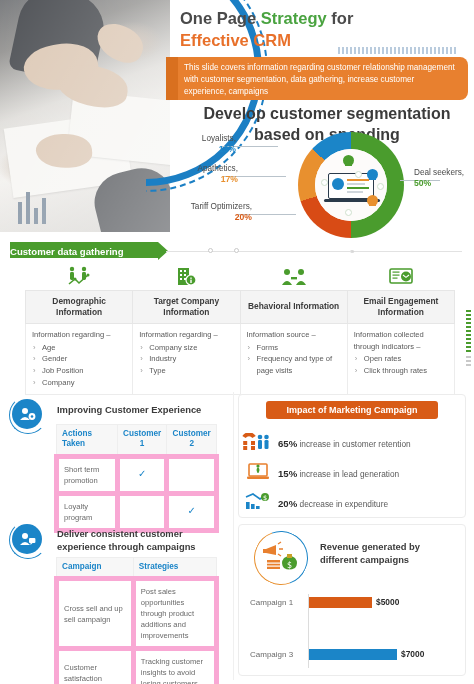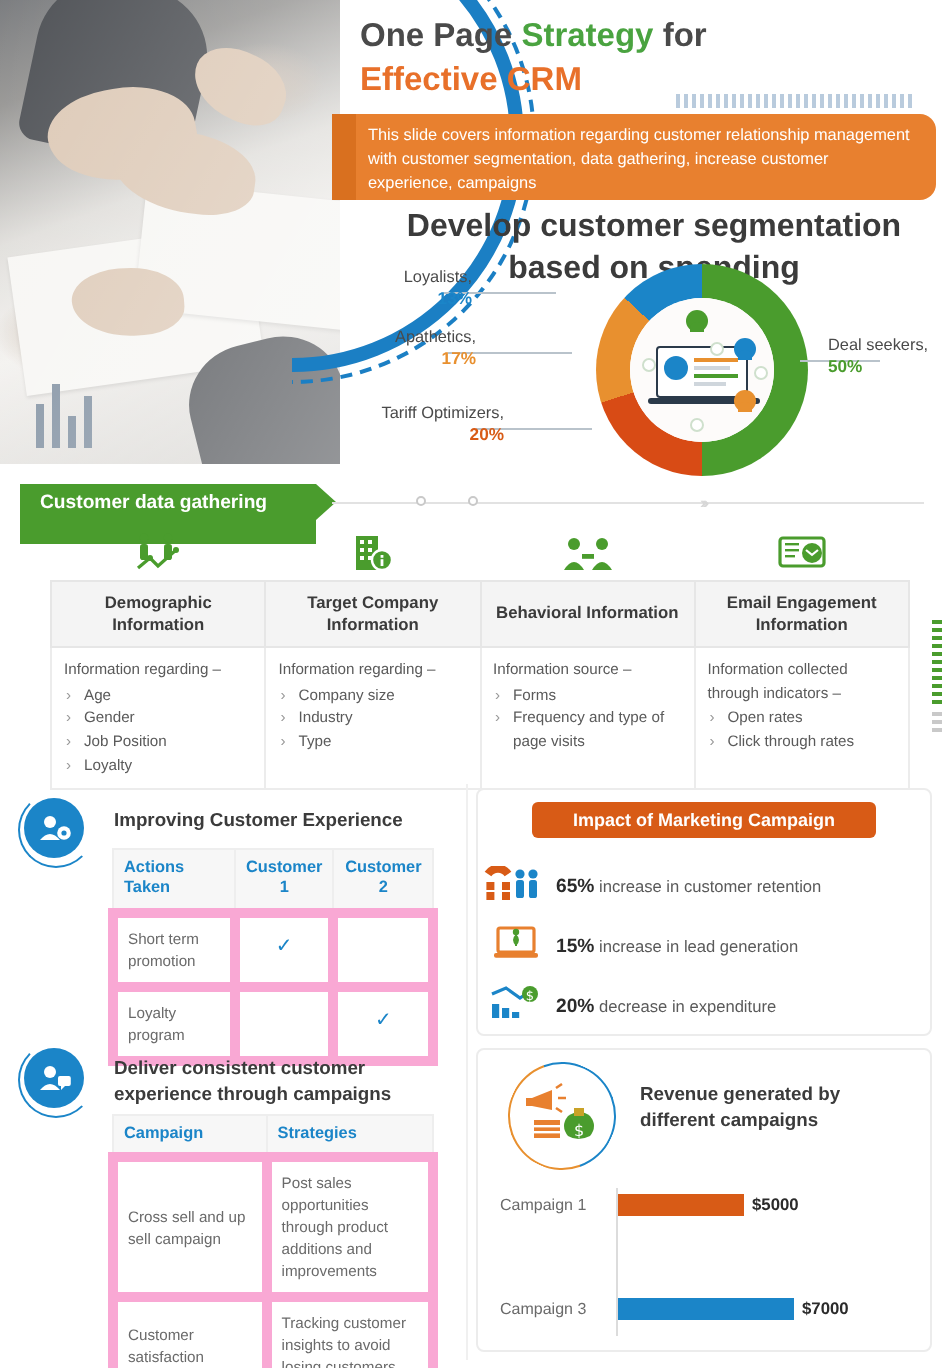--- a/index.html
+++ b/index.html
@@ -135,23 +135,23 @@
     position: absolute; width: 7px; height: 7px; border-radius: 50%;
     border: 1px solid #cfe0cd; background: #fff;
   }
 
   .dlabel { position: absolute; font-size: 8.2px; color: #4a4a4a; line-height: 1.25; }
   .dlabel b { display: block; font-size: 8.6px; }
   .leader { position: absolute; height: 1px; background: #b9c3cb; }
 
   
   .green-banner {
-    position: absolute; left: 10px; top: 242px; width: 148px; height: 30px;
+    position: absolute; left: 10px; top: 242px; width: 148px; height: 16px;
     background: #4a9c2d; color: #fff;
-    font-size: 9.6px; font-weight: bold; line-height: 19px; padding-left: 10px;
+    font-size: 9.6px; font-weight: bold; line-height: 19px; padding-left: 0;
   }
   .green-banner::after {
     content: ""; position: absolute; right: -10px; top: 0;
     border-left: 10px solid #4a9c2d;
     border-top: 9.5px solid transparent; border-bottom: 9.5px solid transparent;
   }
   .banner-line { position: absolute; left: 166px; top: 251px; width: 296px; height: 1px; background: #e2e2e2; }
   .banner-circle {
     position: absolute; top: 248px; width: 5px; height: 5px; border-radius: 50%;
     border: 1px solid #c9c9c9; background: #fff;
@@ -422,21 +422,21 @@
     </tr>
   </thead>
   <tbody>
     <tr>
       <td>
         <div>Information regarding –</div>
         <ul>
           <li>Age</li>
           <li>Gender</li>
           <li>Job Position</li>
-          <li>Loyalty</li>
+          <li>Company</li>
         </ul>
       </td>
       <td>
         <div>Information regarding –</div>
         <ul>
           <li>Company size</li>
           <li>Industry</li>
           <li>Type</li>
         </ul>
       </td>

